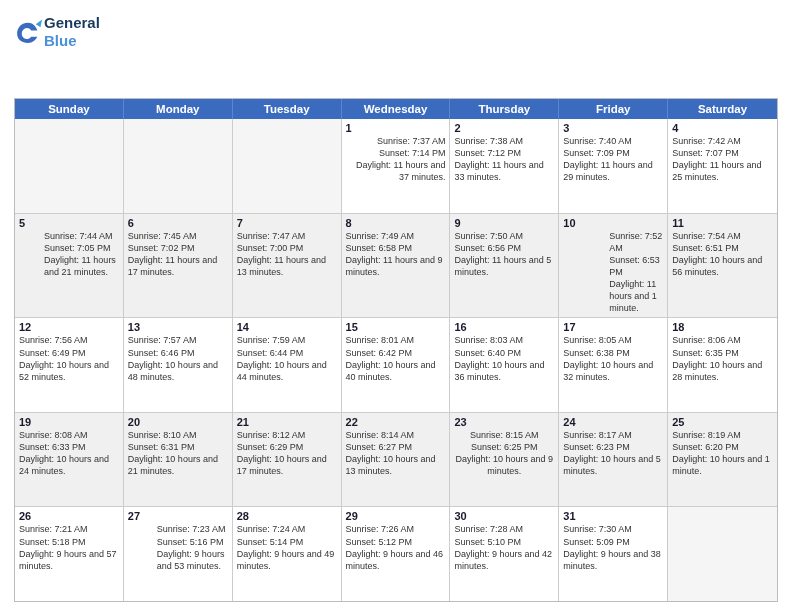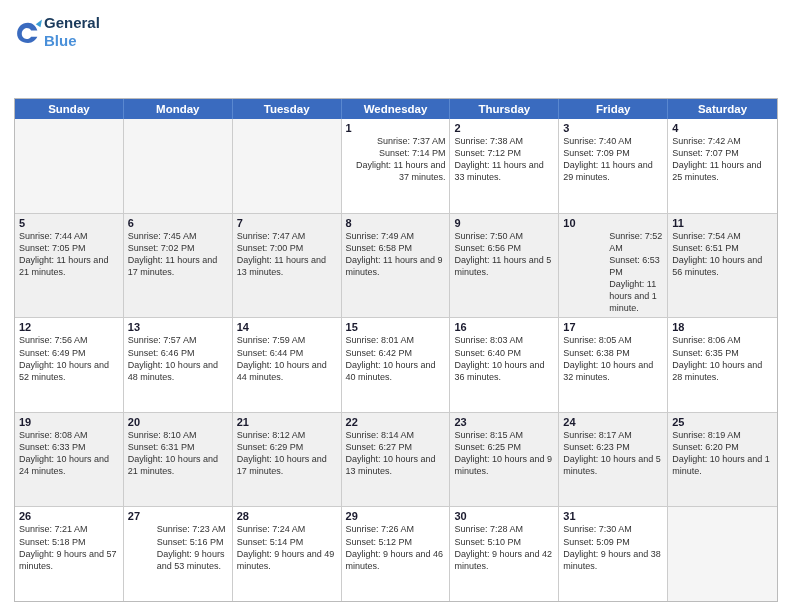--- a/index.html
+++ b/index.html
@@ -162,21 +162,21 @@
           <div class="cal-cell">
             <span class="day-num">4</span>
             <div class="cell-text" style="white-space: pre-line;">Sunrise: 7:42 AM
 Sunset: 7:07 PM
 Daylight: 11 hours and 25 minutes.</div>
           </div>
         </div>
         <div class="cal-row">
           <div class="cal-cell shaded">
             <span class="day-num">5</span>
-            <div class="cell-text" style="white-space: pre-line;">Sunrise: 7:44 AM
+            <div class="cell-text" style="white-space: pre-line; margin-left: 25px;">Sunrise: 7:44 AM
 Sunset: 7:05 PM
 Daylight: 11 hours and 21 minutes.</div>
           </div>
           <div class="cal-cell shaded">
             <span class="day-num">6</span>
             <div class="cell-text" style="white-space: pre-line;">Sunrise: 7:45 AM
 Sunset: 7:02 PM
 Daylight: 11 hours and 17 minutes.</div>
           </div>
           <div class="cal-cell shaded">
@@ -274,21 +274,21 @@
 Daylight: 10 hours and 17 minutes.</div>
           </div>
           <div class="cal-cell shaded">
             <span class="day-num">22</span>
             <div class="cell-text" style="white-space: pre-line;">Sunrise: 8:14 AM
 Sunset: 6:27 PM
 Daylight: 10 hours and 13 minutes.</div>
           </div>
           <div class="cal-cell shaded">
             <span class="day-num">23</span>
-            <div class="cell-text" style="white-space: pre-line;">Sunrise: 8:15 AM
+            <div class="cell-text" style="white-space: pre-line; text-align: center;">Sunrise: 8:15 AM
 Sunset: 6:25 PM
 Daylight: 10 hours and 9 minutes.</div>
           </div>
           <div class="cal-cell shaded">
             <span class="day-num">24</span>
             <div class="cell-text" style="white-space: pre-line;">Sunrise: 8:17 AM
 Sunset: 6:23 PM
 Daylight: 10 hours and 5 minutes.</div>
           </div>
           <div class="cal-cell shaded">

